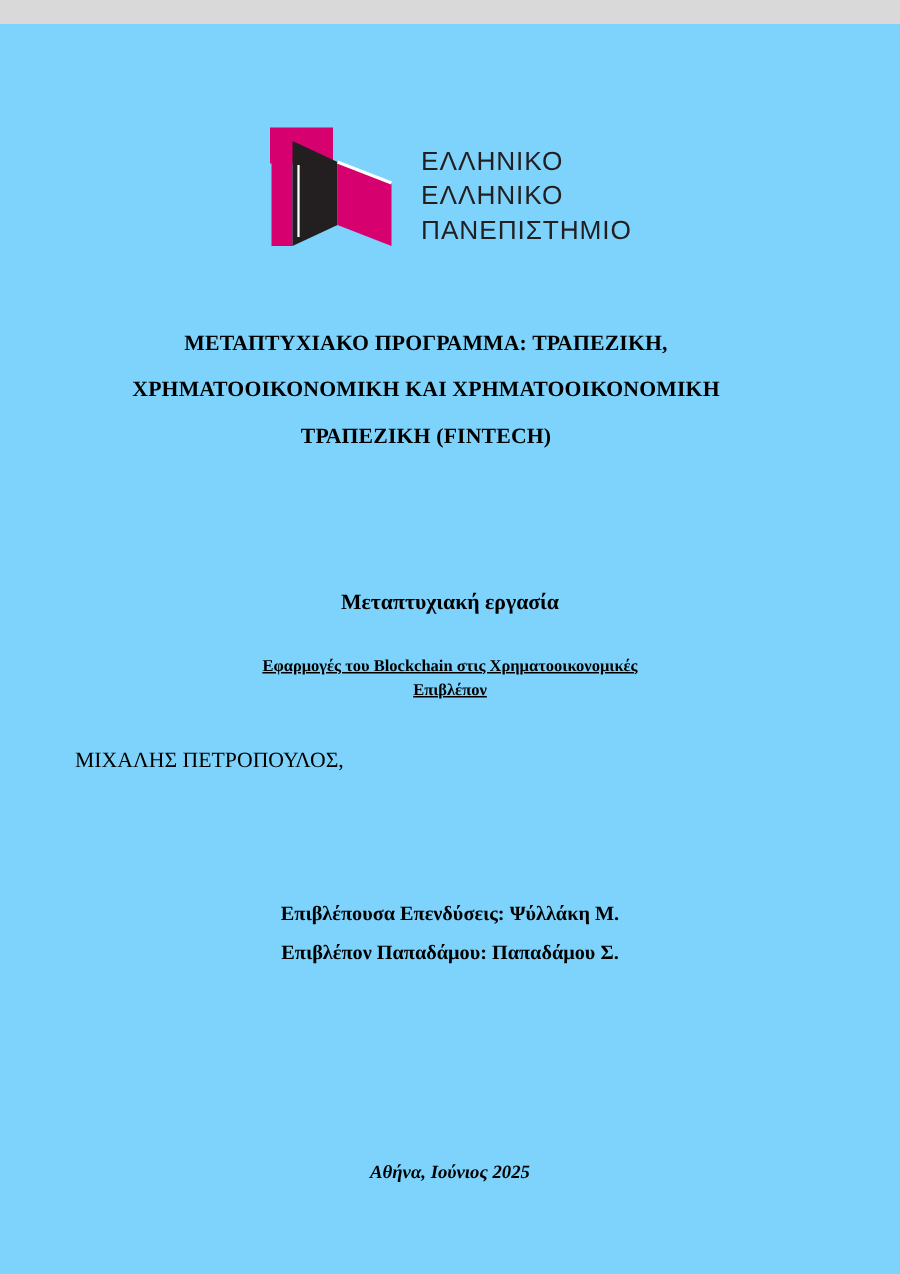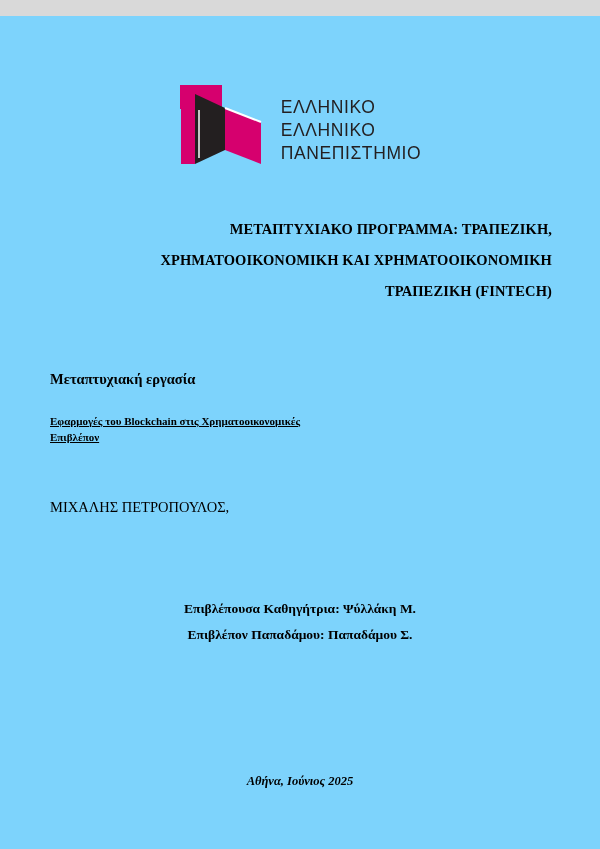--- a/index.html
+++ b/index.html
@@ -49,39 +49,39 @@
     font-size: 17.5px;
     letter-spacing: 0.6px;
     color: #231f20;
     line-height: 1.32;
     white-space: nowrap;
   }
 
   .title-block {
     position: absolute;
     top: 198px;
-    left: 72px;
+    left: 44px;
     width: 480px;
-    text-align: right;
+    text-align: center;
   }
   .title-line {
     font-family: "Liberation Serif", serif;
     font-weight: bold;
     font-size: 14.5px;
     color: #000000;
     line-height: 2.15;
     letter-spacing: 0.1px;
   }
 
   .thesis-block {
     position: absolute;
-    top: 353px;
+    top: 376px;
     left: 50px;
     width: 500px;
-    text-align: left;
+    text-align: center;
   }
   .thesis-label {
     font-weight: bold;
     font-size: 14.5px;
     line-height: 1.5;
     margin-bottom: 22px;
   }
   .thesis-title {
     font-weight: bold;
     font-size: 11px;
@@ -162,21 +162,21 @@
     <div class="thesis-label">Μεταπτυχιακή εργασία</div>
     <div class="thesis-title">Εφαρμογές του Blockchain στις Χρηματοοικονομικές</div>
     <div class="thesis-title">Επιβλέπον</div>
   </div>
 
   <div class="author-block">
     <div class="author-line">ΜΙΧΑΛΗΣ ΠΕΤΡΟΠΟΥΛΟΣ,</div>
   </div>
 
   <div class="supervisors-block">
-    <div class="supervisor-line">Επιβλέπουσα Καθηγήτρια: Ψύλλάκη Μ.</div>
+    <div class="supervisor-line">Επιβλέπουσα Επενδύσεις: Ψύλλάκη Μ.</div>
     <div class="supervisor-line">Επιβλέπον Παπαδάμου: Παπαδάμου Σ.</div>
   </div>
 
   <div class="footer-block">
     <div class="footer-line">Αθήνα, Ιούνιος 2025</div>
   </div>
 
 </div>
 
 </body></html>

